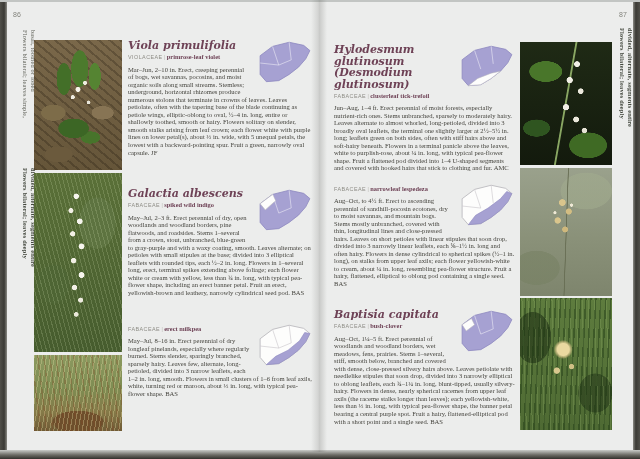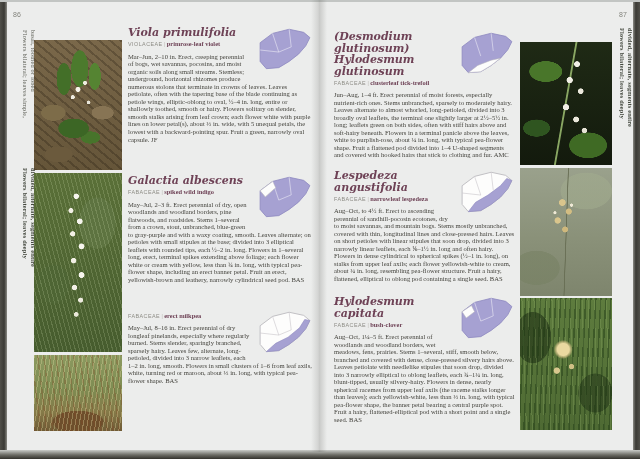--- a/index.html
+++ b/index.html
@@ -35,21 +35,21 @@
 
   
   .photo{position:absolute;background-color:#6a6a60;}
   #page-left  .photo{left:27px;width:88px;}
   #page-right .photo{left:201px;width:92px;}
 
   
   .text-col{position:absolute;top:0;}
   #page-left  .text-col{left:121px;width:185px;height:452px;}
   #page-right .text-col{left:15px;width:181px;height:452px;}
-  .species{position:absolute;left:0;width:100%;}
+  .species{position:absolute;left:0;width:100%;margin-top:13px;}
   .species h3{margin:0;font:italic bold 11px/11.5px "DejaVu Serif",serif;color:#6e4256;}
   .species .sub{margin:1.5px 0 4.5px;font-size:6px;line-height:7px;}
   .species .fam{font-family:"Liberation Sans",sans-serif;font-size:5.4px;letter-spacing:.45px;color:#8d8c85;}
   .species .pipe{color:#a39e98;margin:0 1.5px;}
   .species .common{font-weight:bold;font-size:6.4px;color:#6e4256;}
   .species p{margin:0;font-size:6.6px;line-height:7.55px;color:#45443e;text-align:left;}
   .map{float:right;width:56px;height:46px;margin:0 0 3px 7px;}
   .map svg{width:100%;height:100%;display:block;}
 
   
@@ -214,52 +214,51 @@
   <div class="text-col">
 
     <div class="species" style="top:31px;">
       <div class="map">
         <svg viewBox="0 0 54 44">
           <path d="M3,15 L15,6 L31,2 L45,5 L51,10 L47,18 L40,26 L31,33 L21,39 L9,40 L3,33 Z" fill="#a6a1d2" stroke="#8f8ac0" stroke-width="0.8"></path>
           <path d="M40,26 L31,33 L21,39 L9,40 L18,33 L31,28 Z" fill="#fdfdfc" stroke="#b7b5ba" stroke-width="0.5"></path>
           <path d="M15,6 L21,24 M31,2 L33,19" stroke="rgba(255,255,255,.65)" fill="none" stroke-width="0.7"></path>
         </svg>
       </div>
+      <h3>Hylodesmum glutinosum</h3>
       <h3>(Desmodium glutinosum)</h3>
-      <h3>Hylodesmum glutinosum</h3>
       <div class="sub">
         <span class="fam">FABACEAE</span><span class="pipe">|</span><span class="common">clusterleaf tick-trefoil</span>
       </div>
       <p>Jun–Aug, 1–4 ft. Erect perennial of moist forests, especially nutrient-rich ones. Stems unbranched, sparsely to moderately hairy. Leaves alternate to almost whorled, long-petioled, divided into 3 broadly oval leaflets, the terminal one slightly larger at 2½–5½ in. long; leaflets green on both sides, often with stiff hairs above and soft-hairy beneath. Flowers in a terminal panicle above the leaves, white to purplish-rose, about ¼ in. long, with typical pea-flower shape. Fruit a flattened pod divided into 1–4 U-shaped segments and covered with hooked hairs that stick to clothing and fur. AMC</p>
     </div>
 
     <div class="species" style="top:170px;">
       <div class="map">
         <svg viewBox="0 0 54 44">
           <path d="M3,15 L15,6 L31,2 L45,5 L51,10 L47,18 L40,26 L31,33 L21,39 L9,40 L3,33 Z" fill="#fdfdfc" stroke="#b7b5ba" stroke-width="0.8"></path>
           <path d="M15,6 L21,24 M31,2 L33,19 M3,22 L21,24" stroke="#c9c7cc" fill="none" stroke-width="0.6"></path>
           <path d="M51,10 L47,18 L40,26 L31,33 L21,39 L9,40 L16,31 L28,24 L40,15 L46,8 Z" fill="#a6a1d2" stroke="#8f8ac0" stroke-width="0.6"></path>
         </svg>
       </div>
-      <h3>Lespedeza angustifolia</h3>
       <div class="sub">
         <span class="fam">FABACEAE</span><span class="pipe">|</span><span class="common">narrowleaf lespedeza</span>
       </div>
       <p>Aug–Oct, to 4½ ft. Erect to ascending perennial of sandhill-pocosin ecotones, dry to moist savannas, and mountain bogs. Stems mostly unbranched, covered with thin, longitudinal lines and close-pressed hairs. Leaves on short petioles with linear stipules that soon drop, divided into 3 narrowly linear leaflets, each ⅙–1½ in. long and often hairy. Flowers in dense cylindrical to spherical spikes (½–1 in. long), on stalks from upper leaf axils; each flower yellowish-white to cream, about ¼ in. long, resembling pea-flower structure. Fruit a hairy, flattened, elliptical to oblong pod containing a single seed. BAS</p>
     </div>
 
     <div class="species" style="top:296px;">
       <div class="map">
         <svg viewBox="0 0 54 44">
           <path d="M3,15 L15,6 L31,2 L45,5 L51,10 L47,18 L40,26 L31,33 L21,39 L9,40 L3,33 Z" fill="#a6a1d2" stroke="#8f8ac0" stroke-width="0.8"></path>
           <path d="M3,15 L12,9 L15,15 L7,21 Z" fill="#fdfdfc" stroke="#b7b5ba" stroke-width="0.5"></path>
           <path d="M15,6 L21,24 M31,2 L33,19 M33,19 L21,24" stroke="rgba(255,255,255,.65)" fill="none" stroke-width="0.7"></path>
         </svg>
       </div>
-      <h3>Hylodesmum capitata</h3>
+      <h3>Baptisia capitata</h3>
       <div class="sub">
         <span class="fam">FABACEAE</span><span class="pipe">|</span><span class="common">bush-clover</span>
       </div>
       <p>Aug–Oct, 1¼–5 ft. Erect perennial of woodlands and woodland borders, wet meadows, fens, prairies. Stems 1–several, stiff, smooth below, branched and covered with dense, close-pressed silvery hairs above. Leaves petiolate with needlelike stipules that soon drop, divided into 3 narrowly elliptical to oblong leaflets, each ¾–1¼ in. long, blunt-tipped, usually silvery-hairy. Flowers in dense, nearly spherical racemes from upper leaf axils (the raceme stalks longer than leaves); each yellowish-white, less than ⅓ in. long, with typical pea-flower shape, the banner petal bearing a central purple spot. Fruit a hairy, flattened-elliptical pod with a short point and a single seed. BAS</p>
     </div>
 
   </div>
 </div>
 
 <div class="gutter"></div>

